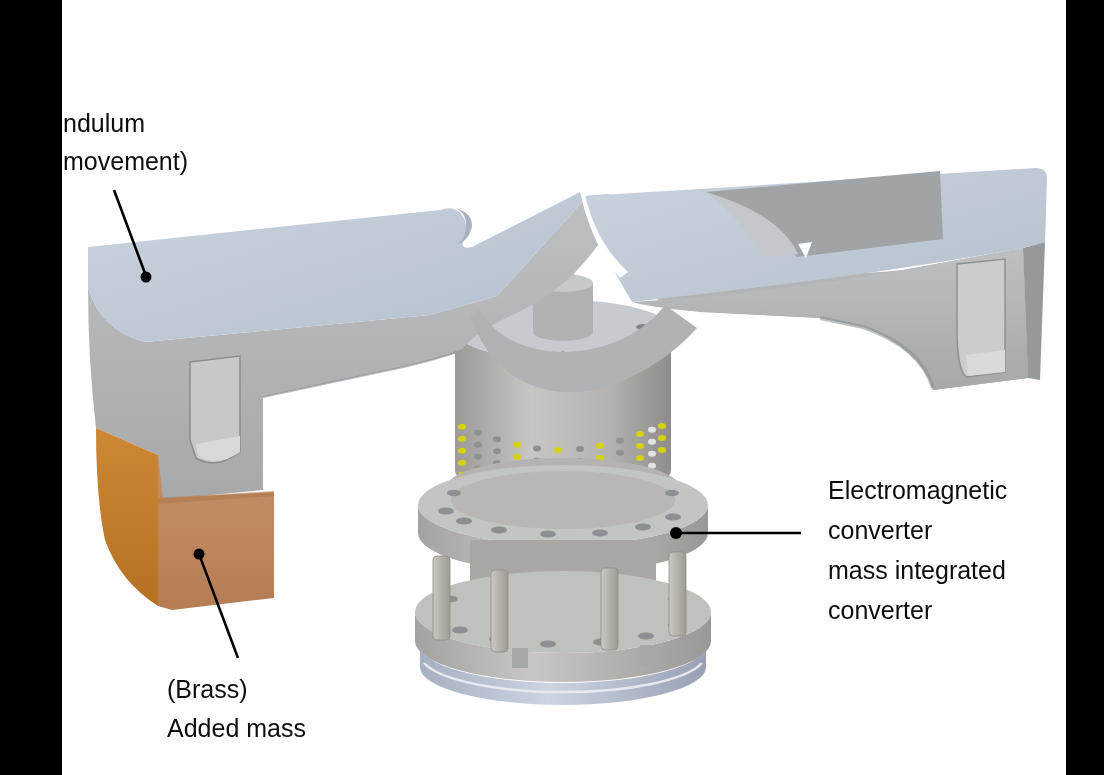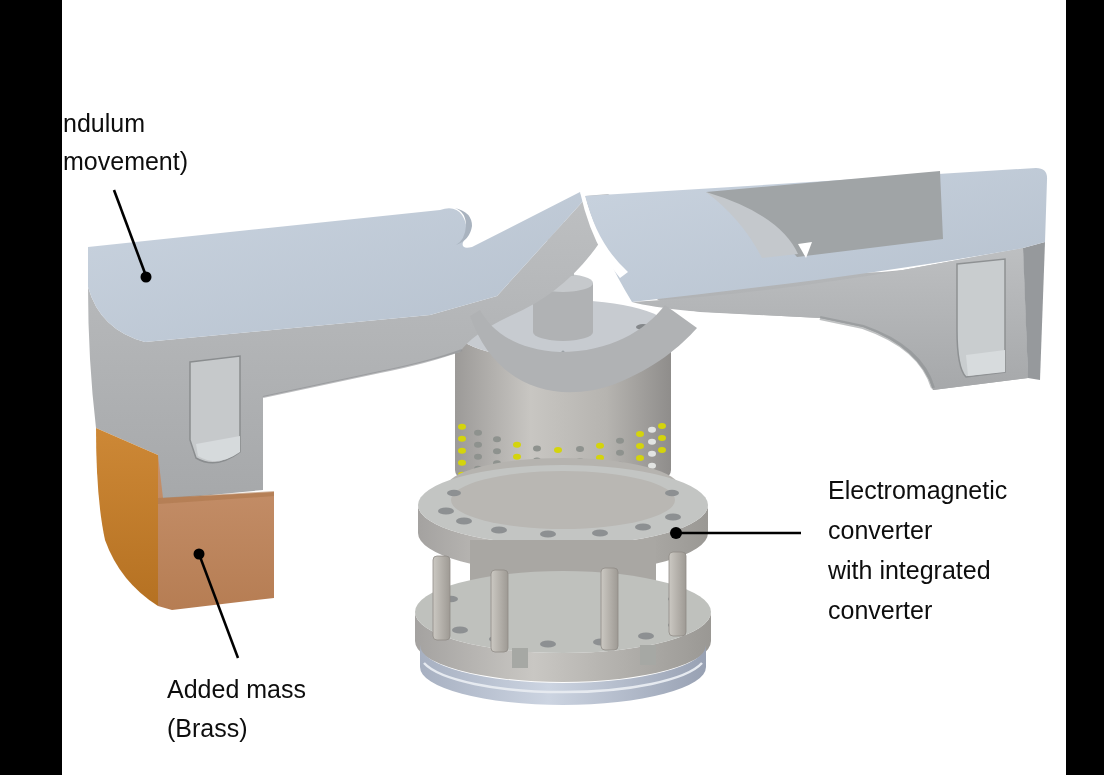--- a/index.html
+++ b/index.html
@@ -256,25 +256,25 @@
         <circle cx="676" cy="533" r="6" fill="var(--leader-line,#000)" stroke="none"></circle>
       </g>
     </g>
   </svg>
 
   <div class="label label-pendulum">
     <span>ndulum</span>
     <span>movement)</span>
   </div>
   <div class="label label-mass">
+    <span>(Brass)</span>
     <span>Added mass</span>
-    <span>(Brass)</span>
   </div>
   <div class="label label-converter">
     <span>Electromagnetic</span>
     <span>converter</span>
-    <span>with integrated</span>
+    <span>mass integrated</span>
     <span>converter</span>
   </div>
 
   <div class="letterbox letterbox-left"></div>
   <div class="letterbox letterbox-right"></div>
 </div>
 
 </body></html>

